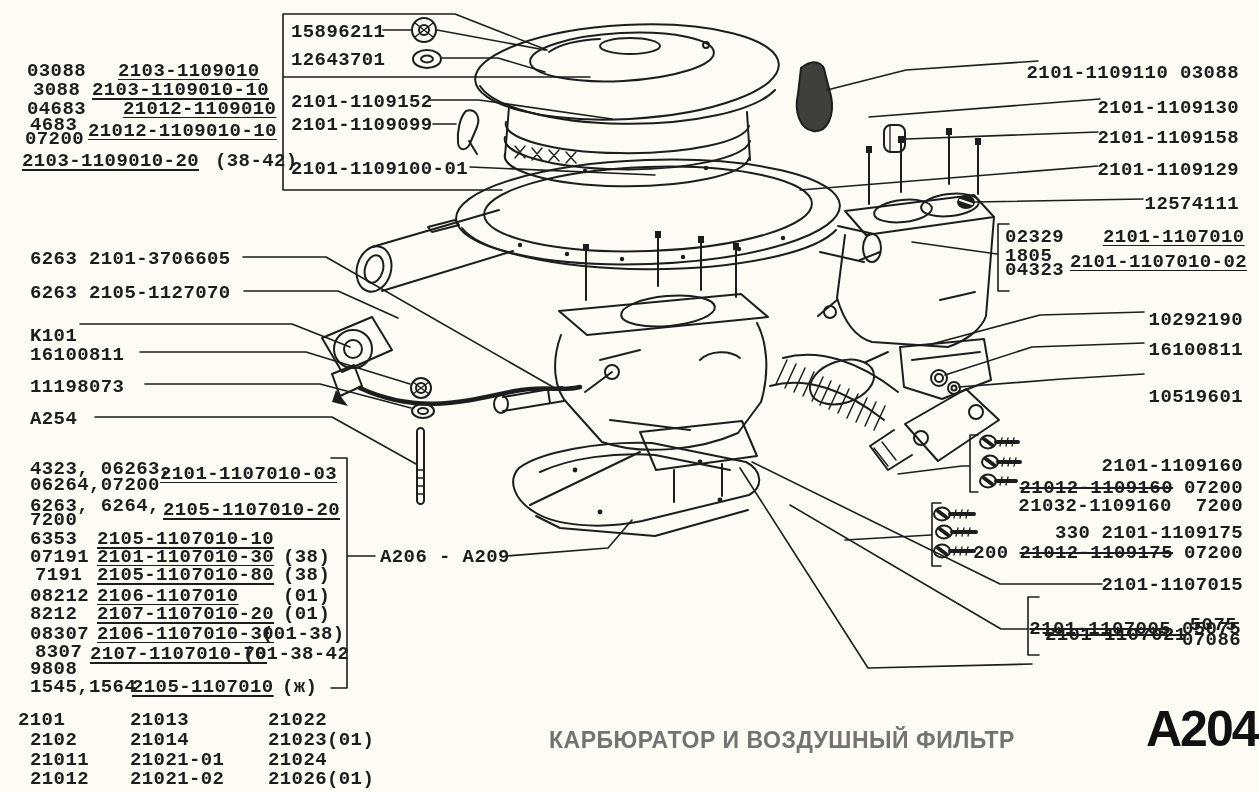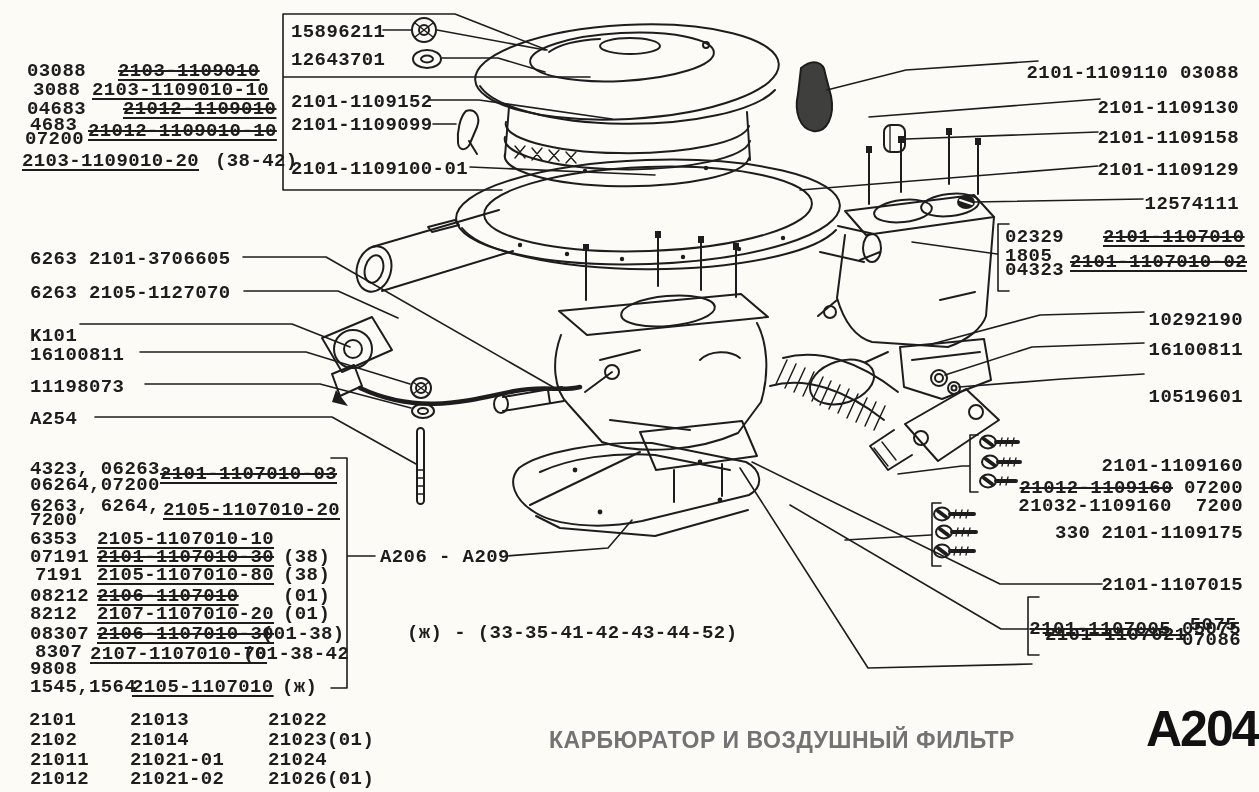--- a/index.html
+++ b/index.html
@@ -5,21 +5,21 @@
   :root{ --ink:#1d1d1d; --paper:#fcfbf6; }
   html,body{margin:0;padding:0;background:#e8e8e4;}
   .page{position:relative;width:1259px;height:792px;background:var(--paper);overflow:hidden;
         font-family:"Liberation Mono","DejaVu Sans Mono",monospace;color:var(--ink);}
   .art{position:absolute;left:0;top:0;}
   .mono{position:absolute;font:700 19px "Liberation Mono","DejaVu Sans Mono",monospace;
         letter-spacing:.4px;color:var(--ink);white-space:pre;line-height:1;}
   .right{text-align:right;}
   .u{text-decoration-line:underline;text-decoration-thickness:2px;text-underline-offset:3px;}
   .s{text-decoration-line:line-through;text-decoration-thickness:2px;}
-  .us{text-decoration-line:underline line-through;text-decoration-thickness:2px;text-underline-offset:3px;}
+  .us{text-decoration-line:underline line-through;text-decoration-thickness:2px;text-underline-offset:3px;text-decoration:underline;}
   .g10{margin-left:11px;}
   .g20{margin-left:24px;}
   .r10{margin-right:11px;}
   .title{position:absolute;font:700 23px "Liberation Sans","DejaVu Sans",sans-serif;
          letter-spacing:.5px;color:#737373;margin-left:16px;}
   .code{position:absolute;font:700 50px "Liberation Sans","DejaVu Sans",sans-serif;
         letter-spacing:-2px;color:#111;text-align:right;}
 </style>
 </head>
 <body>
@@ -291,20 +291,23 @@
   </div>
   <div class="mono right" style="right:16px;top:460px">
     <span class="s">21012-1109160</span><span class="g10">07200</span>
   </div>
   <div class="mono right" style="right:16px;top:478px">
     <span>21032-1109160</span><span class="g20">7200</span>
   </div>
 
   <div class="mono right" style="right:16px;top:505px">
     <span class="r10">330</span><span>2101-1109175</span>
+  </div>
+  <div class="mono right" style="right:16px;top:525px">
+    <span class="r10">200</span><span class="s">21012-1109175</span><span class="g10">07200</span>
   </div>
 
   <span class="mono right" style="right:16px;top:576px">2101-1107015</span>
   <div class="mono right" style="right:18px;top:601px">
     <span class="s">2101-1107005</span><span class="g10">05075</span>
   </div>
   <span class="mono s" style="left:1045px;top:626px">2101-1107021</span>
   <span class="mono right" style="right:22px;top:616px">5075</span>
   <span class="mono right" style="right:18px;top:631px">07086</span>
 
@@ -340,23 +343,22 @@
   <span class="mono" style="left:262px;top:625px">(01-38)</span>
   <span class="mono" style="left:35px;top:643px">8307</span>
   <span class="mono" style="left:30px;top:660px">9808</span>
   <span class="mono u" style="left:90px;top:645px">2107-1107010-70</span>
   <span class="mono" style="left:243px;top:645px">(01-38-42</span>
   <span class="mono" style="left:30px;top:678px">1545,1564</span>
   <span class="mono u" style="left:132px;top:678px">2105-1107010</span>
   <span class="mono" style="left:282px;top:678px">(ж)</span>
 
   <span class="mono" style="left:380px;top:548px">A206 - A209</span>
-  <span class="mono" style="left:407px;top:624px">(ж) - (33-35-41-42-43-44-52)</span>
-
-  <span class="mono" style="left:29px;top:711px">2101</span>
+
+  <span class="mono" style="left:18px;top:711px">2101</span>
   <span class="mono" style="left:30px;top:731px">2102</span>
   <span class="mono" style="left:30px;top:751px">21011</span>
   <span class="mono" style="left:30px;top:770px">21012</span>
   <span class="mono" style="left:130px;top:711px">21013</span>
   <span class="mono" style="left:130px;top:731px">21014</span>
   <span class="mono" style="left:130px;top:751px">21021-01</span>
   <span class="mono" style="left:130px;top:770px">21021-02</span>
   <span class="mono" style="left:268px;top:711px">21022</span>
   <span class="mono" style="left:268px;top:731px">21023(01)</span>
   <span class="mono" style="left:268px;top:751px">21024</span>

